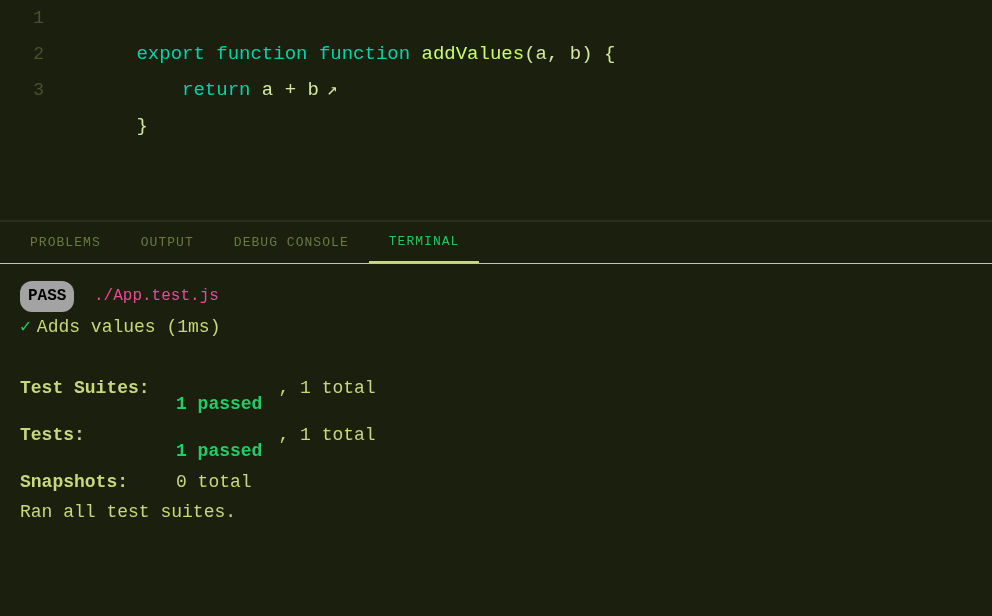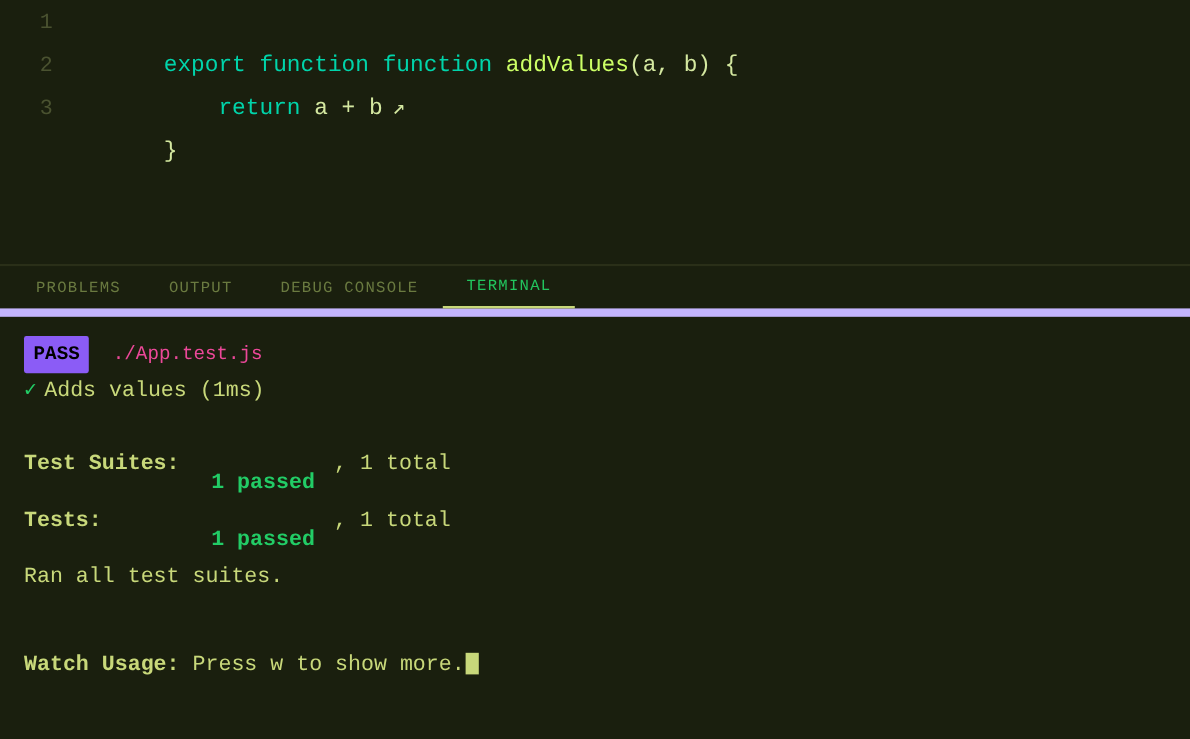--- a/index.html
+++ b/index.html
@@ -80,21 +80,21 @@
       background-color: #1a1f0e;
       height: 394px;
       width: 100%;
     }
 
     
     #tabs {
       display: flex;
       align-items: center;
       height: 42px;
-      border-bottom: 7px solid #c4b5fd;
+      border-bottom: 1px solid #c4b5fd;
       padding-left: 10px;
     }
 
     .tab {
       padding: 0 20px;
       height: 100%;
       display: flex;
       align-items: center;
       font-size: 13px;
       letter-spacing: 0.08em;
@@ -112,27 +112,27 @@
     
     #terminal-content {
       padding: 16px 20px;
       font-size: 18px;
       line-height: 1.7;
       color: #c8d87a;
     }
 
     .pass-badge {
       display: inline-block;
-      background-color: #8b5cf6;
+      background-color: #a3a3a3;
       color: #000;
       font-weight: bold;
       font-size: 16px;
       padding: 2px 8px;
       margin-right: 10px;
-      border-radius: 2px;
+      border-radius: 12px;
     }
 
     .test-file {
       color: #ec4899;
       font-size: 16px;
     }
 
     .check-mark {
       color: #22cc66;
       margin-right: 6px;
@@ -246,22 +246,23 @@
     <div class="stat-row">
       <span class="stat-label">Test Suites:</span>
       <span class="stat-value-green"> 1 passed</span>
         <span class="stat-value">, 1 total</span>
     </div>
     <div class="stat-row">
       <span class="stat-label">Tests:     </span>
       <span class="stat-value-green"> 1 passed</span>
         <span class="stat-value">, 1 total</span>
     </div>
+    <div class="stat-row">
+      <span class="stat-label">Snapshots:</span>
+      <span class="stat-value"> 0 total</span>
+    </div>
     <div>
       <span class="stat-value">Ran all test suites.</span>
     </div>
     <br>
     
-    <div class="watch-usage">
-      <span class="watch-label">Watch Usage:</span><span class="watch-value"> Press w to show more.</span><span class="cursor-block"></span>
-    </div>
   </div>
 </div>
 
 </body></html>

